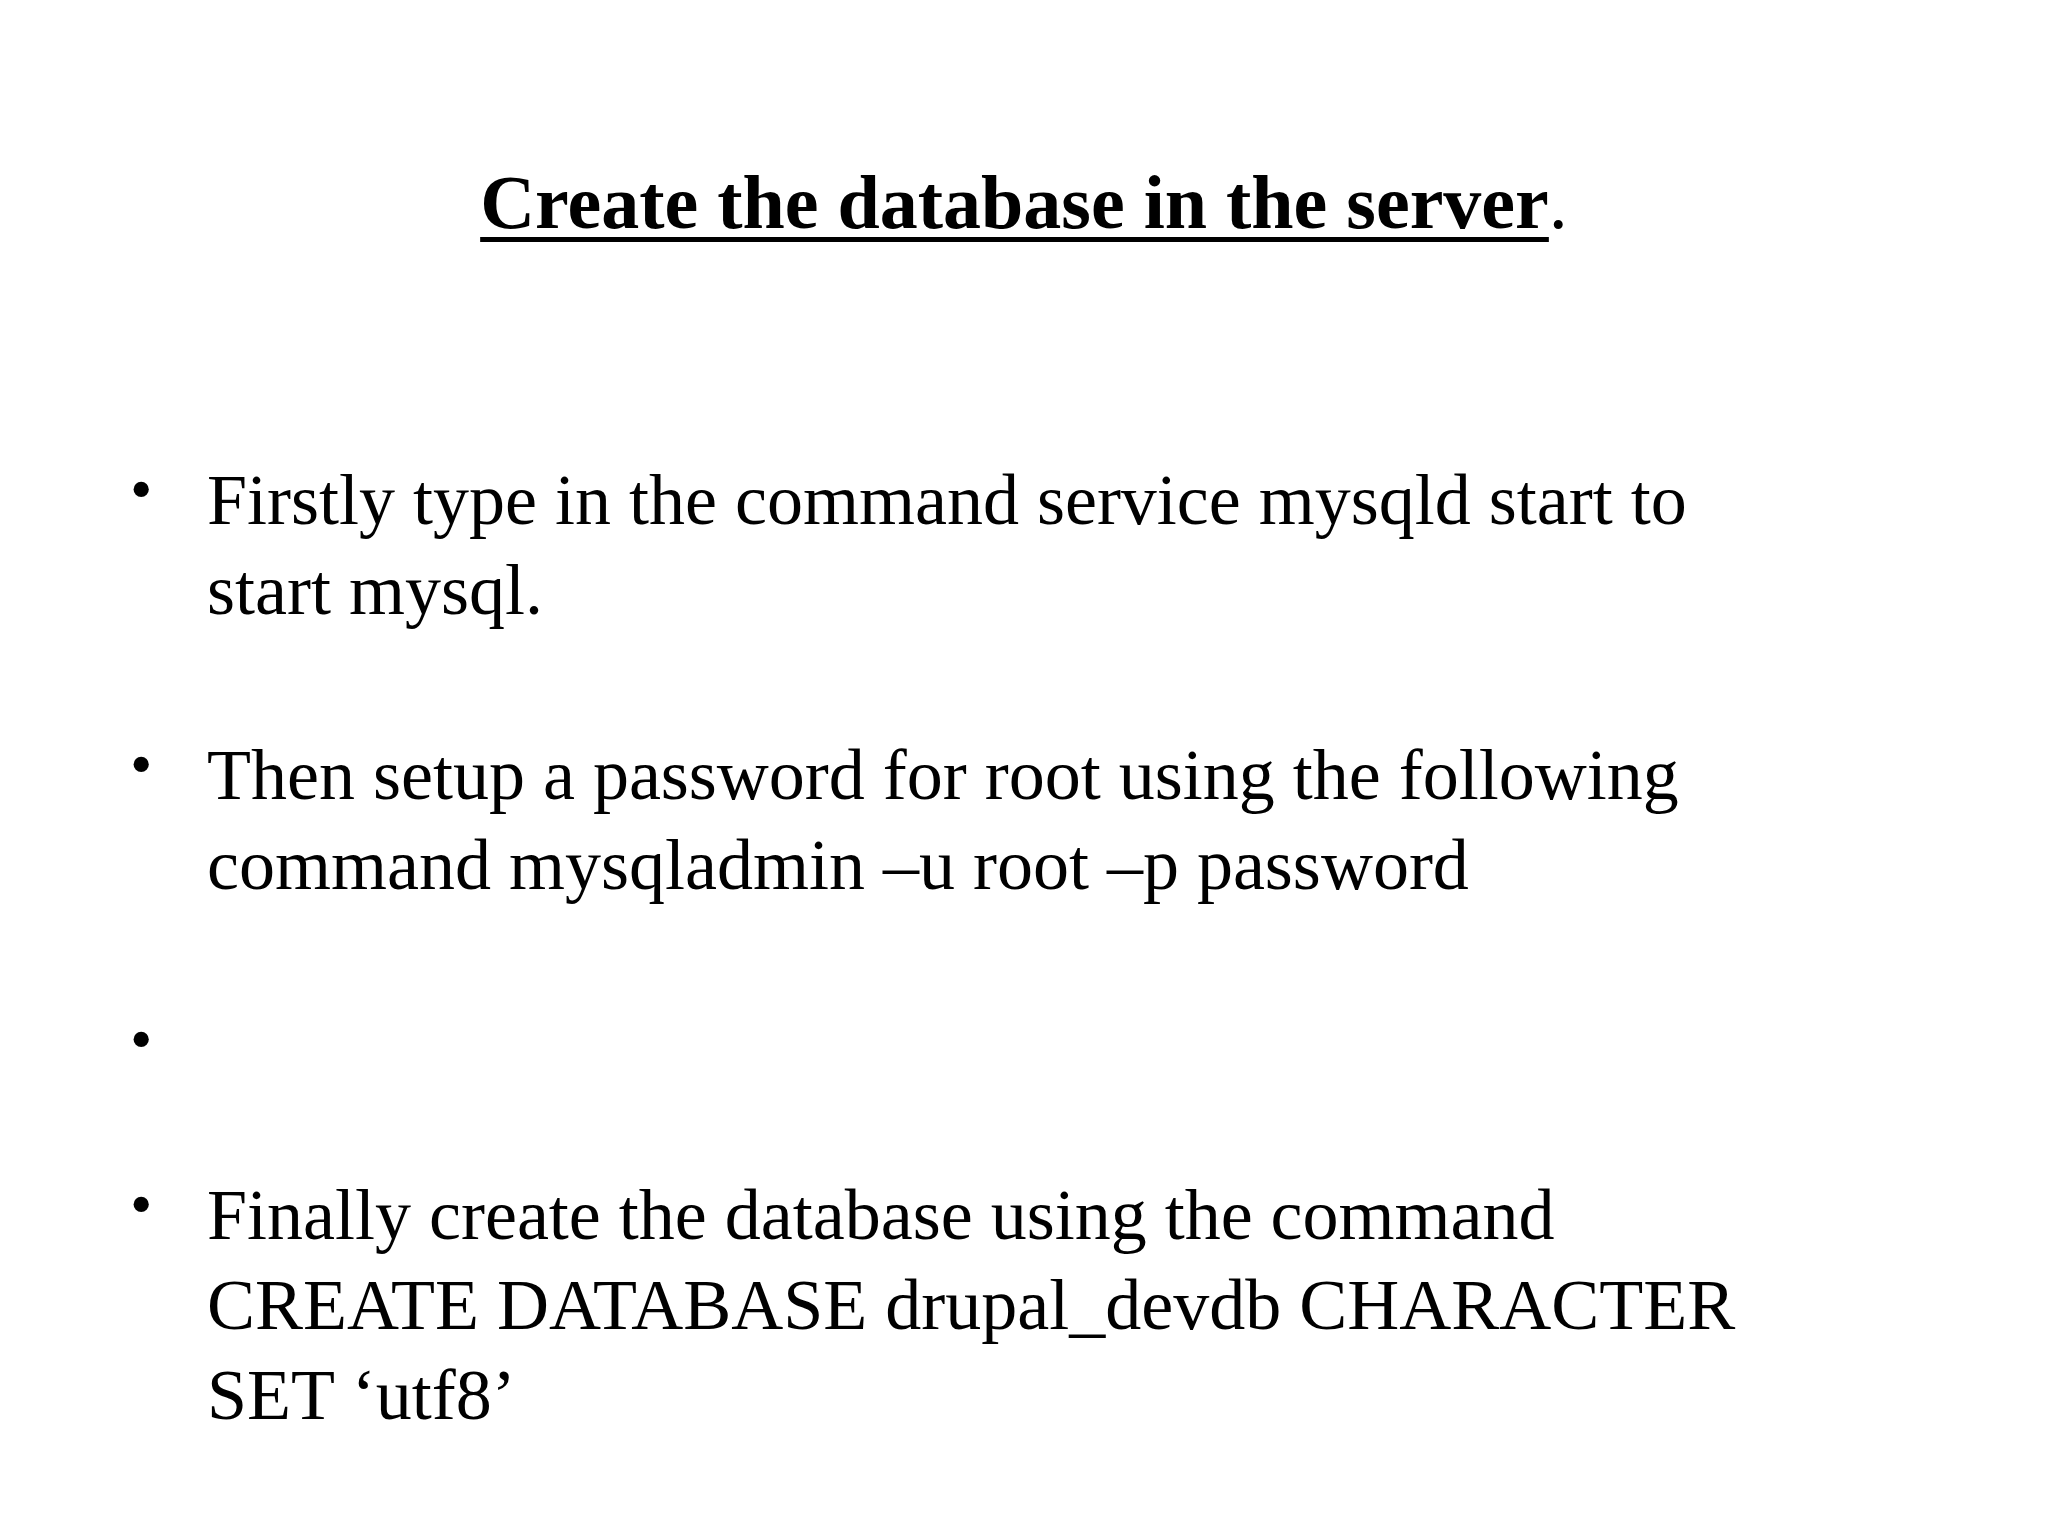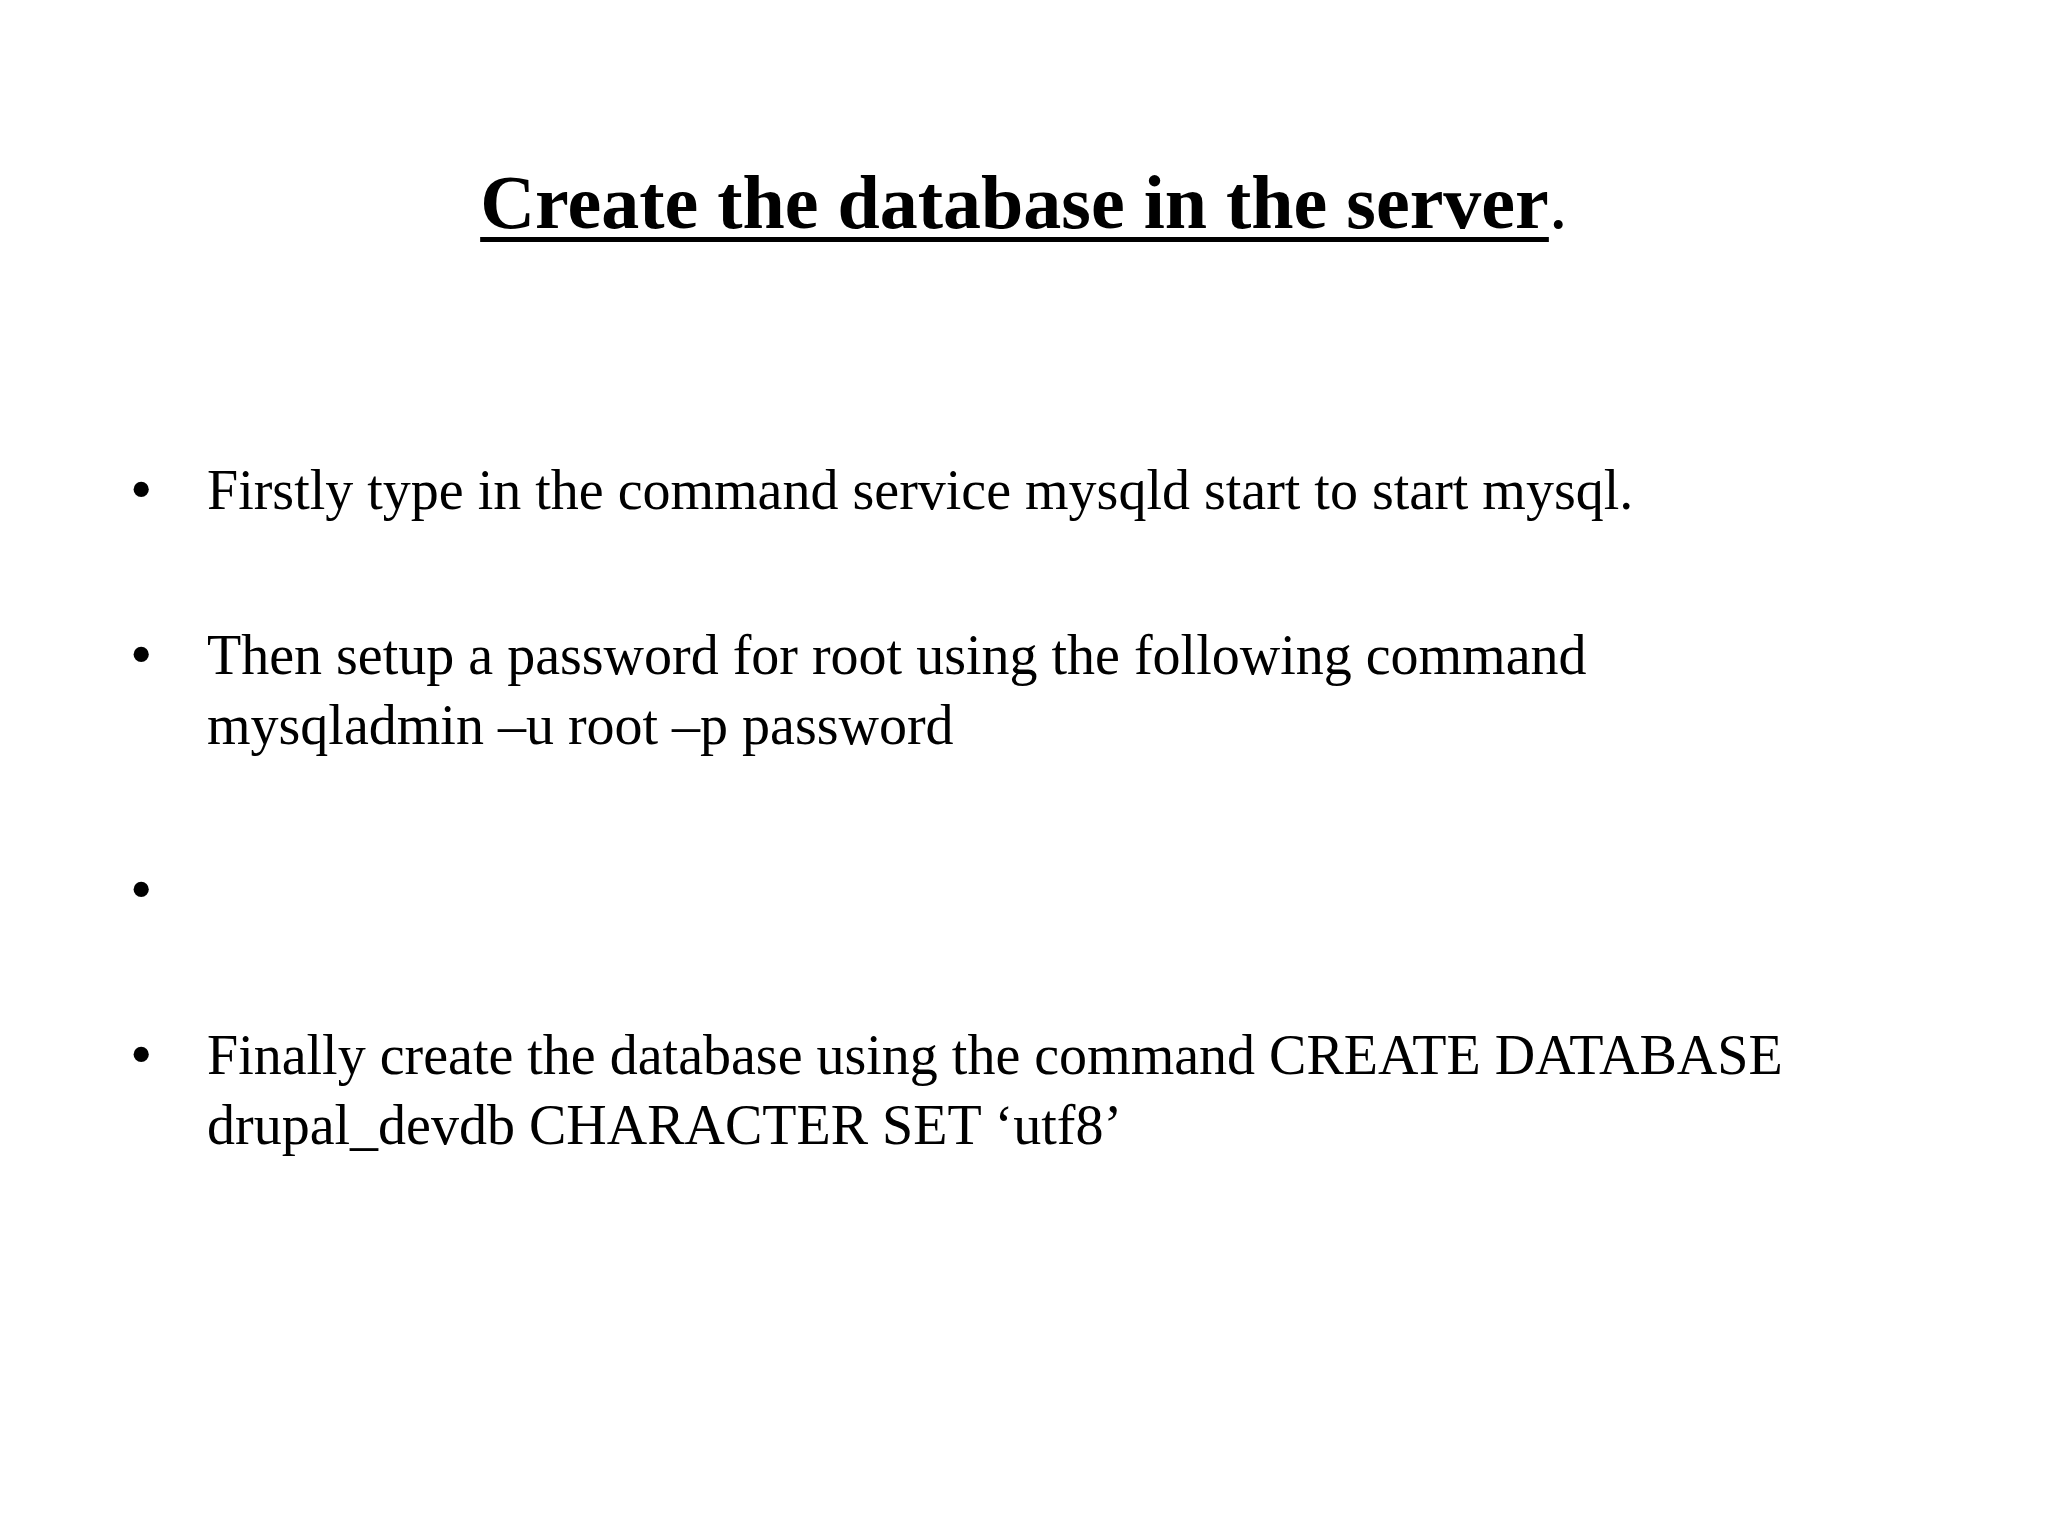--- a/index.html
+++ b/index.html
@@ -58,22 +58,22 @@
     flex: 0 0 87px;
     width: 87px;
     padding-left: 10px;
     box-sizing: border-box;
     font-size: 64px;
     line-height: 70px;
   }
   .bullet-text {
     flex: 0 1 auto;
     max-width: 1600px;
-    font-size: 56px;
-    line-height: 70px;
+    font-size: 72px;
+    line-height: 90px;
   }
 </style>
 </head>
 <body>
 
 <div class="slide">
 
   <h1 class="title"><span class="title-main">Create the database in the server</span><span class="title-period">.</span></h1>
 
   <ul class="bullets">

